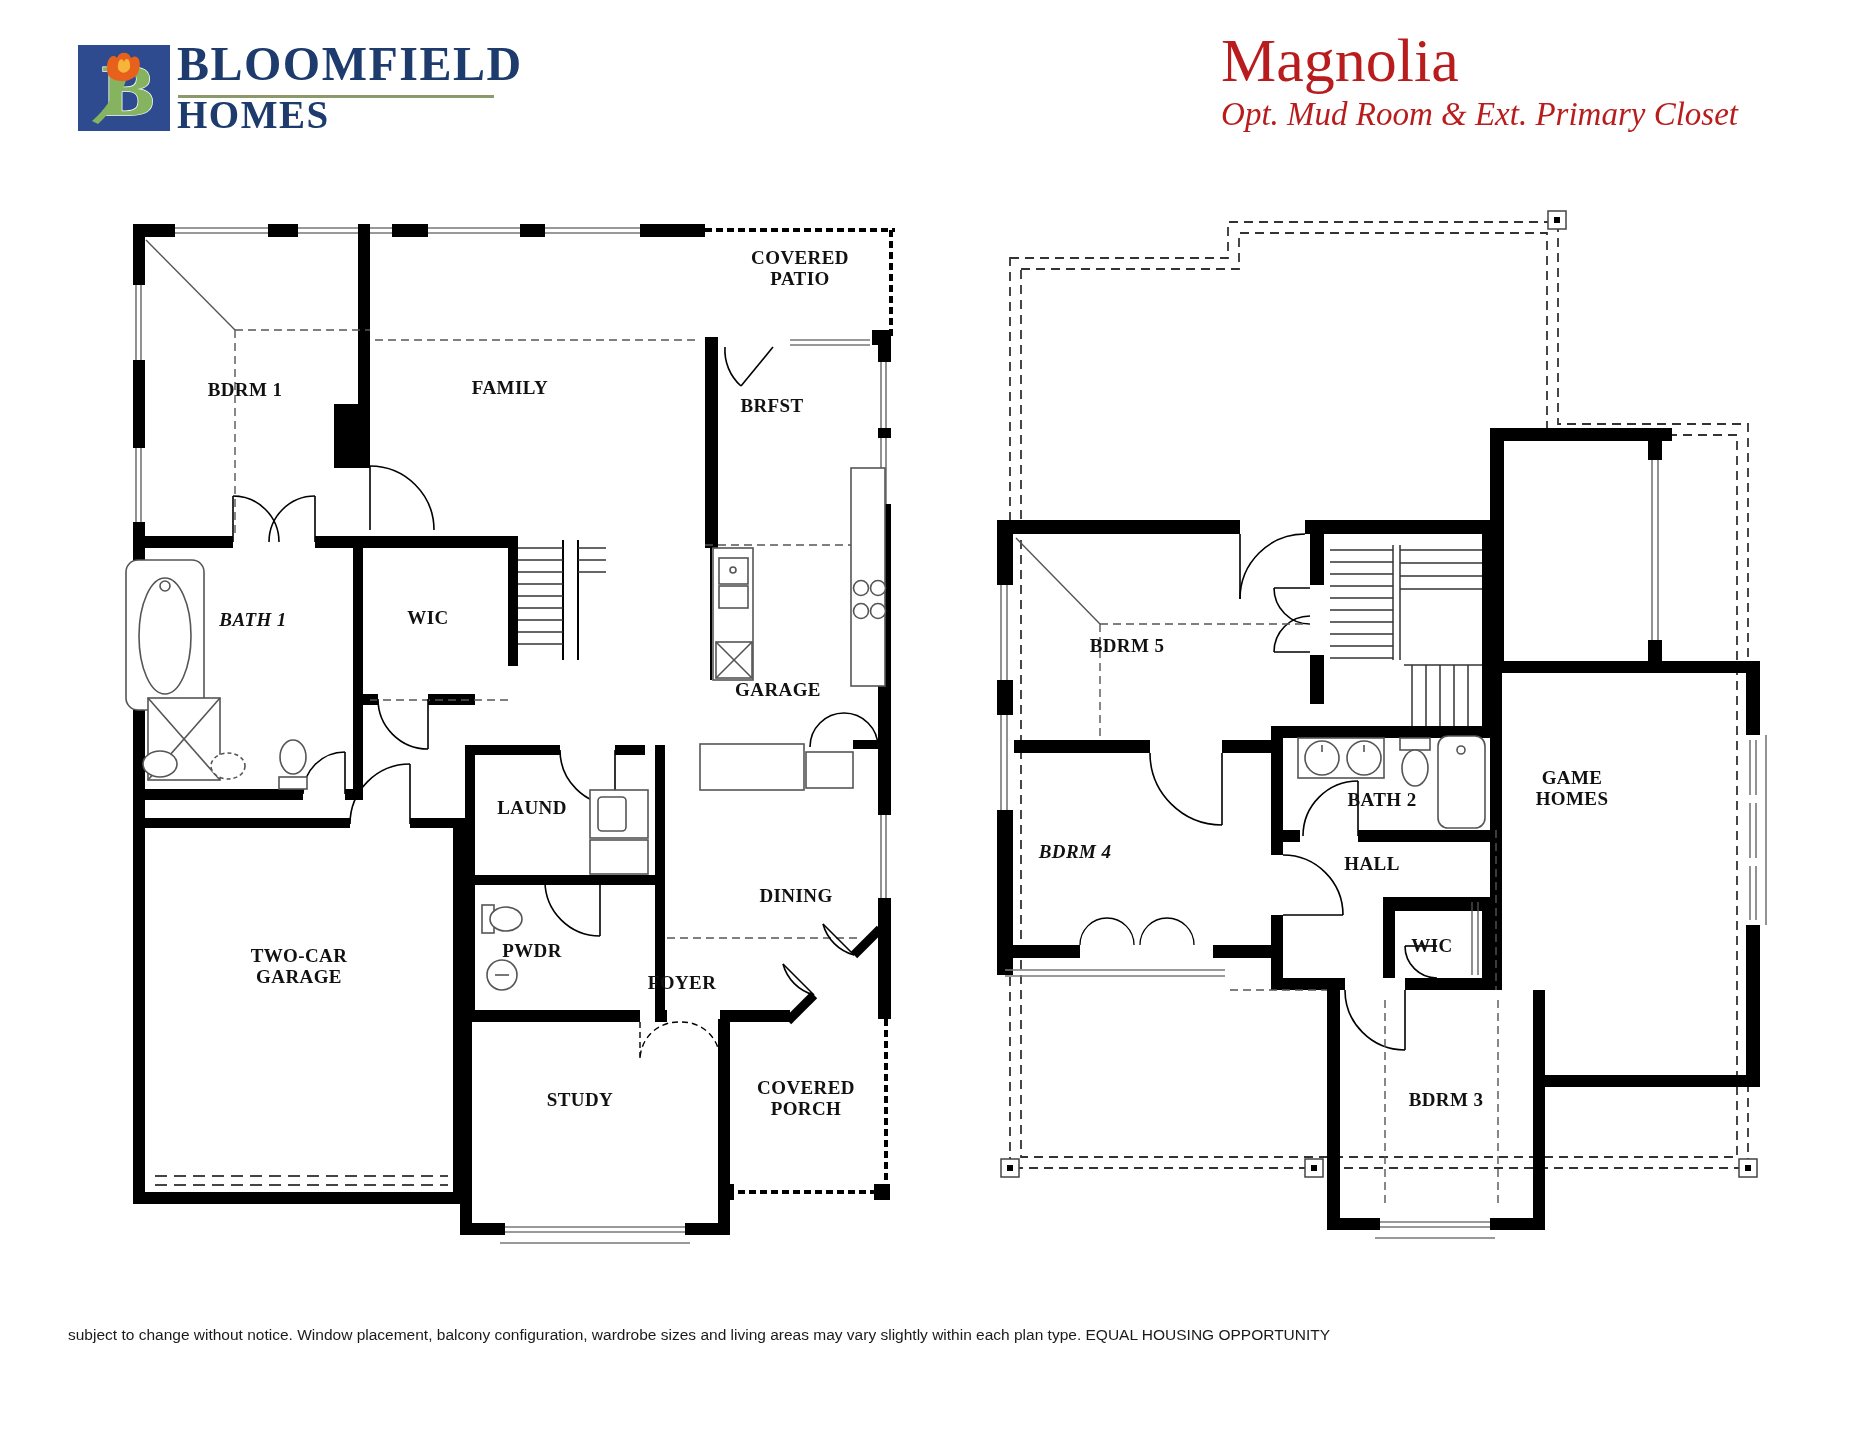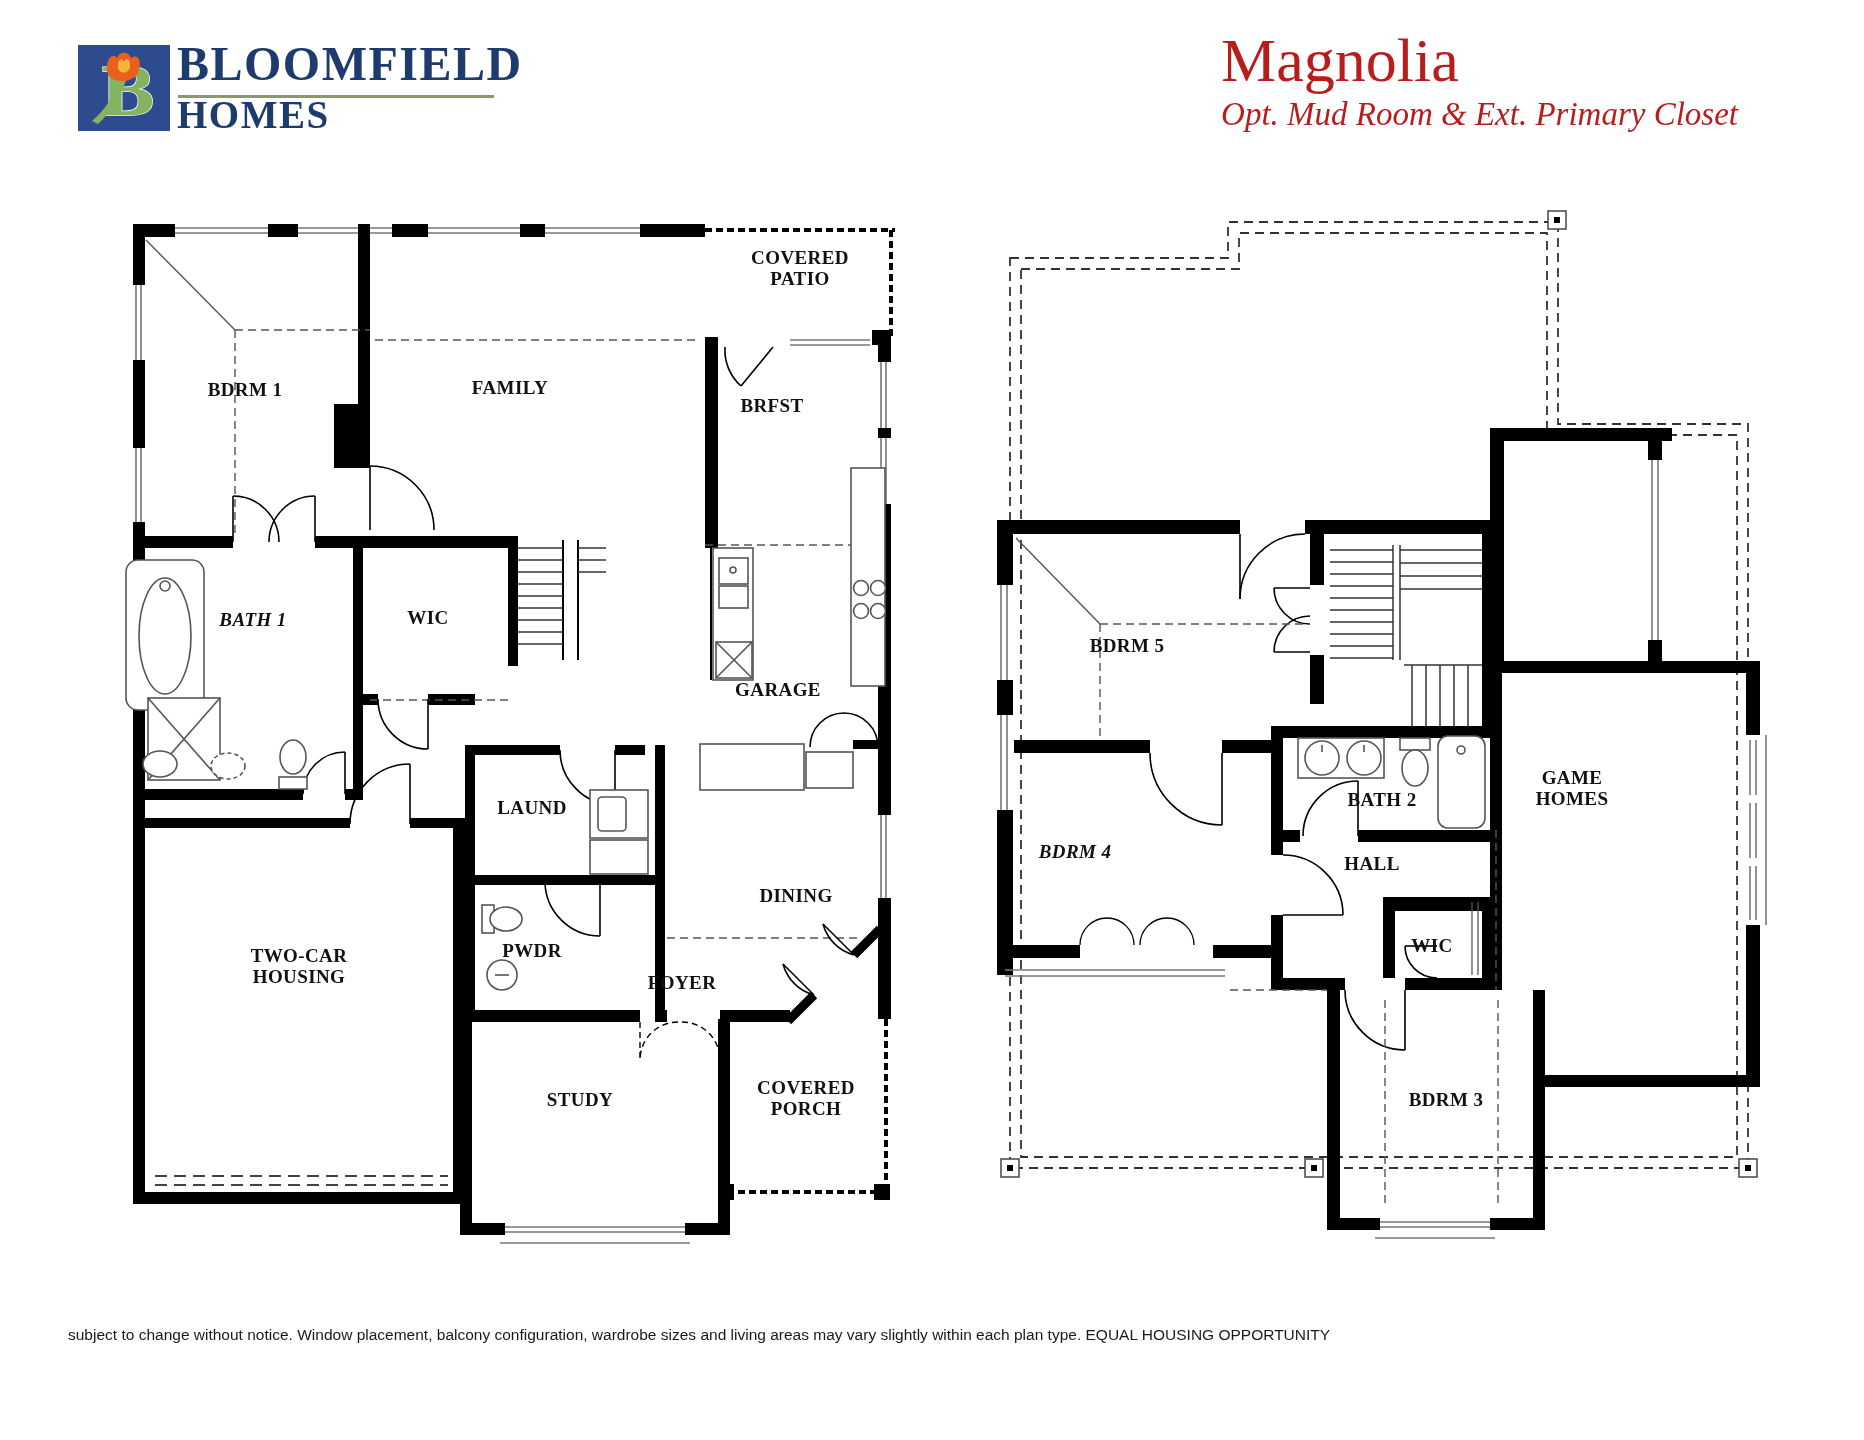--- a/index.html
+++ b/index.html
@@ -428,21 +428,21 @@
     <span class="lbl" style="left:800px;top:268px;">COVERED
 PATIO</span>
     <span class="lbl" style="left:772px;top:406px;">BRFST</span>
     <span class="lbl" style="left:253px;top:620px;font-style:italic;">BATH 1</span>
     <span class="lbl" style="left:428px;top:618px;">WIC</span>
     <span class="lbl" style="left:778px;top:690px;">GARAGE</span>
     <span class="lbl" style="left:532px;top:808px;">LAUND</span>
     <span class="lbl" style="left:796px;top:896px;">DINING</span>
     <span class="lbl" style="left:532px;top:951px;">PWDR</span>
     <span class="lbl" style="left:299px;top:966px;">TWO-CAR
-HOUSING</span>
+GARAGE</span>
     <span class="lbl" style="left:682px;top:983px;">FOYER</span>
     <span class="lbl" style="left:580px;top:1100px;">STUDY</span>
     <span class="lbl" style="left:806px;top:1098px;">COVERED
 PORCH</span>
   </div>
 
   <div>
     <span class="lbl" style="left:1127px;top:646px;">BDRM 5</span>
     <span class="lbl" style="left:1075px;top:852px;font-style:italic;">BDRM 4</span>
     <span class="lbl" style="left:1382px;top:800px;">BATH 2</span>

